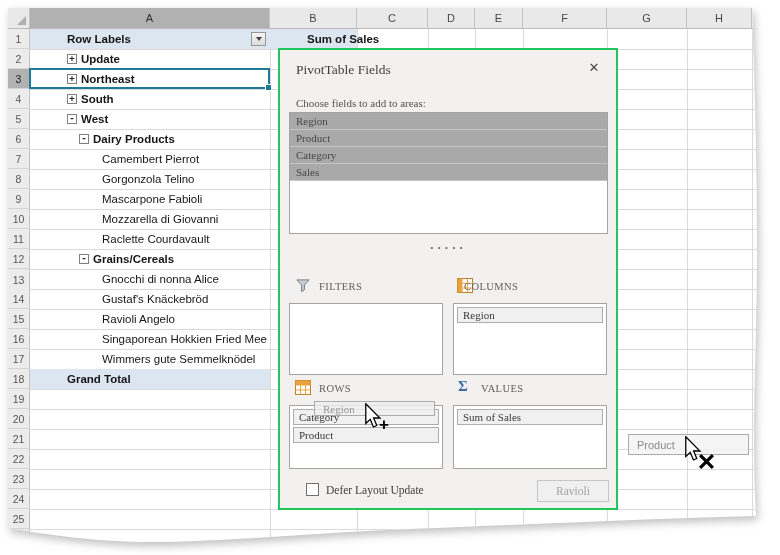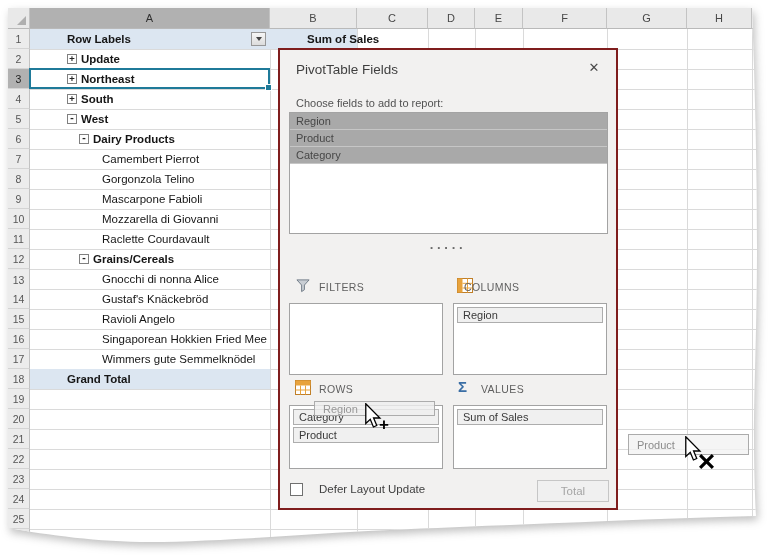--- a/index.html
+++ b/index.html
@@ -35,41 +35,41 @@
     font-size:9px;line-height:7px;text-align:center;color:#222;margin-right:4px;flex:0 0 auto;
     font-family:"DejaVu Sans Mono",monospace;}
   .filterbtn{position:absolute;left:243px;top:24px;width:15px;height:14px;box-sizing:border-box;
     background:linear-gradient(#F6F6F6,#DCDCDC);border:1px solid #979797;
     display:flex;align-items:center;justify-content:center;}
   .filterbtn .tri{width:0;height:0;border-left:3.5px solid transparent;border-right:3.5px solid transparent;border-top:4px solid #444;}
   .selbox{position:absolute;left:21px;top:60px;width:241px;height:21px;box-sizing:border-box;border:2px solid #1F7A99;}
   .selbox .handle{position:absolute;right:-4px;bottom:-4px;width:5px;height:5px;background:#1F7A99;border:1px solid #fff;}
   
   .dialog{position:absolute;left:270px;top:40px;width:340px;height:462px;box-sizing:border-box;
-    background:#F2F1F0;border:2px solid #7f1d1d;}
+    background:#F2F1F0;border:2px solid #22c55e;font-family:Liberation Serif, serif;}
   .dlg-title{position:absolute;left:16px;top:12px;font-size:13.5px;color:#3F3F3F;}
   .dlg-close{position:absolute;right:12px;top:8px;width:20px;height:20px;text-align:center;line-height:20px;
     font-size:13px;color:#4a4a4a;}
   .choose{position:absolute;left:16px;top:47px;font-size:11px;color:#525252;}
   .fieldlist{position:absolute;left:9px;top:62px;width:319px;height:122px;box-sizing:border-box;
     background:#fff;border:1px solid #A3A3A3;overflow:hidden;}
   .fielditem{height:16px;background:#A9A9A9;border-bottom:1px solid #C6C6C6;color:#474747;
     font-size:11px;display:flex;align-items:center;padding-left:6px;}
   .dots{position:absolute;left:0;top:190px;width:100%;text-align:center;color:#6a6a6a;
     font-size:13px;font-weight:bold;letter-spacing:3px;}
   .draglabel{position:absolute;left:16px;top:208px;font-size:11px;color:#525252;}
   .seclabel{position:absolute;font-size:10.5px;color:#5F5F5F;letter-spacing:0.4px;}
   .secicon{position:absolute;width:16px;height:15px;}
   .areabox{position:absolute;width:154px;box-sizing:border-box;background:#fff;border:1px solid #A3A3A3;padding:3px;}
   .areaitem{height:16px;box-sizing:border-box;background:#F0F0F0;border:1px solid #ADADAD;
     font-size:11px;color:#3A3A3A;display:flex;align-items:center;padding-left:5px;margin-bottom:2px;}
   .ghost{position:absolute;left:34px;top:351px;width:121px;height:15px;box-sizing:border-box;
     background:rgba(238,238,238,0.82);border:1px solid rgba(150,150,150,0.75);
     font-size:11px;color:#979797;display:flex;align-items:center;padding-left:8px;}
-  .defer{position:absolute;left:10px;top:433px;display:flex;align-items:flex-start;gap:16px;}
+  .defer{position:absolute;left:26px;top:433px;display:flex;align-items:center;gap:7px;}
   .cb{width:13px;height:13px;box-sizing:border-box;border:1px solid #707070;background:#fff;}
   .defer-label{font-size:11.5px;color:#3F3F3F;}
   .updatebtn{position:absolute;left:257px;top:430px;width:72px;height:22px;box-sizing:border-box;
     background:#F0F0F0;border:1px solid #C6C6C6;color:#A5A5A5;font-size:11.5px;
     display:flex;align-items:center;justify-content:center;}
   
   .floatfield{position:absolute;left:628px;top:434px;width:121px;height:21px;box-sizing:border-box;
     background:rgba(243,243,243,0.8);border:1px solid #ABABAB;font-size:11px;color:#8C8C8C;
     display:flex;align-items:center;padding-left:8px;}
   .cursor{position:absolute;}
@@ -225,25 +225,26 @@
       <div class="tri"></div>
     </div>
 
     <div class="selbox">
       <div class="handle"></div>
     </div>
 
     <div class="dialog">
       <div class="dlg-title">PivotTable Fields</div>
       <div class="dlg-close">✕</div>
-      <div class="choose">Choose fields to add to report:</div>
+      <div class="choose">Choose fields to add to areas:</div>
       <div class="fieldlist" id="fieldlist">
           <div class="fielditem">Region</div>
           <div class="fielditem">Product</div>
           <div class="fielditem">Category</div>
+          <div class="fielditem">Sales</div>
         </div>
       <div class="dots">·····</div>
 
       <svg class="secicon" style="left:15px;top:228px;" viewBox="0 0 16 16">
         <path d="M1.5 2 H14.5 L9.5 7.5 V12.5 L6.5 14.5 V7.5 Z" fill="#C9CED4" stroke="#6E7A85" stroke-width="1"></path>
       </svg>
       <div class="seclabel" style="left:39px;top:231px;">FILTERS</div>
 
       <svg class="secicon" style="left:177px;top:228px;" viewBox="0 0 16 15">
         <rect x="0.5" y="0.5" width="15" height="14" fill="#fff" stroke="#C07F28"></rect>
@@ -278,21 +279,21 @@
       <div class="areabox" id="valuesbox" style="left:173px;top:355px;height:64px;">
           <div class="areaitem">Sum of Sales</div>
         </div>
 
       <div class="ghost">Region</div>
 
       <div class="defer">
         <div class="cb"></div>
         <div class="defer-label">Defer Layout Update</div>
       </div>
-      <div class="updatebtn">Total</div>
+      <div class="updatebtn">Ravioli</div>
     </div>
   </div>
 </div>
 
 <div class="floatfield">Product</div>
 
 <svg class="cursor" style="left:364px;top:403px;width:18px;height:26px;" viewBox="0 0 12 18">
   <path d="M1 0.5 L1 14.2 L4.1 11.3 L6.3 16.6 L8.6 15.6 L6.4 10.4 L10.8 10.4 Z" fill="#ffffff" stroke="#000000" stroke-width="0.9"></path>
 </svg>
 <div class="plusmark">+</div>

